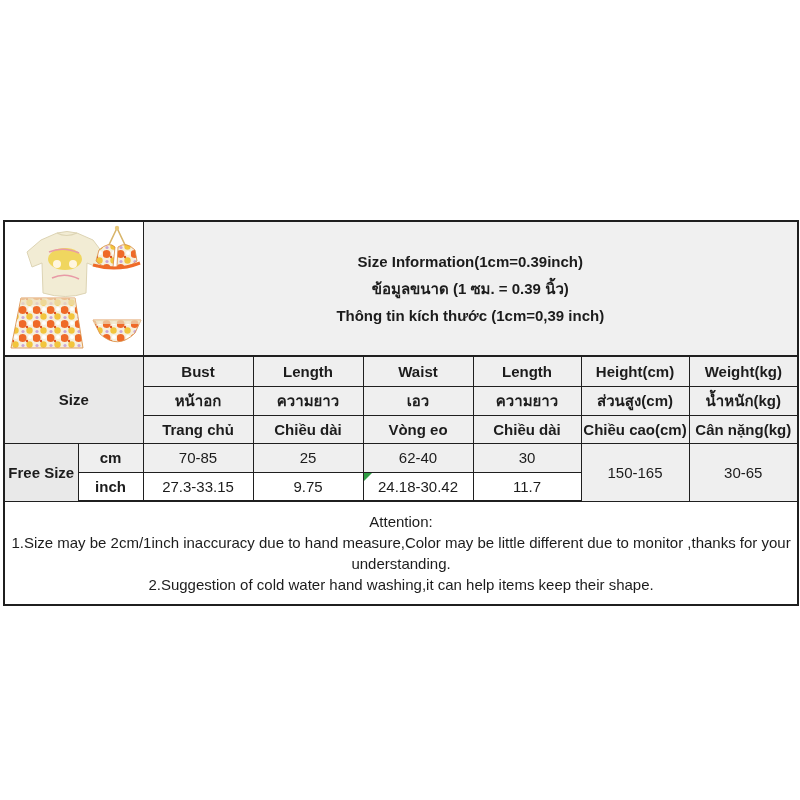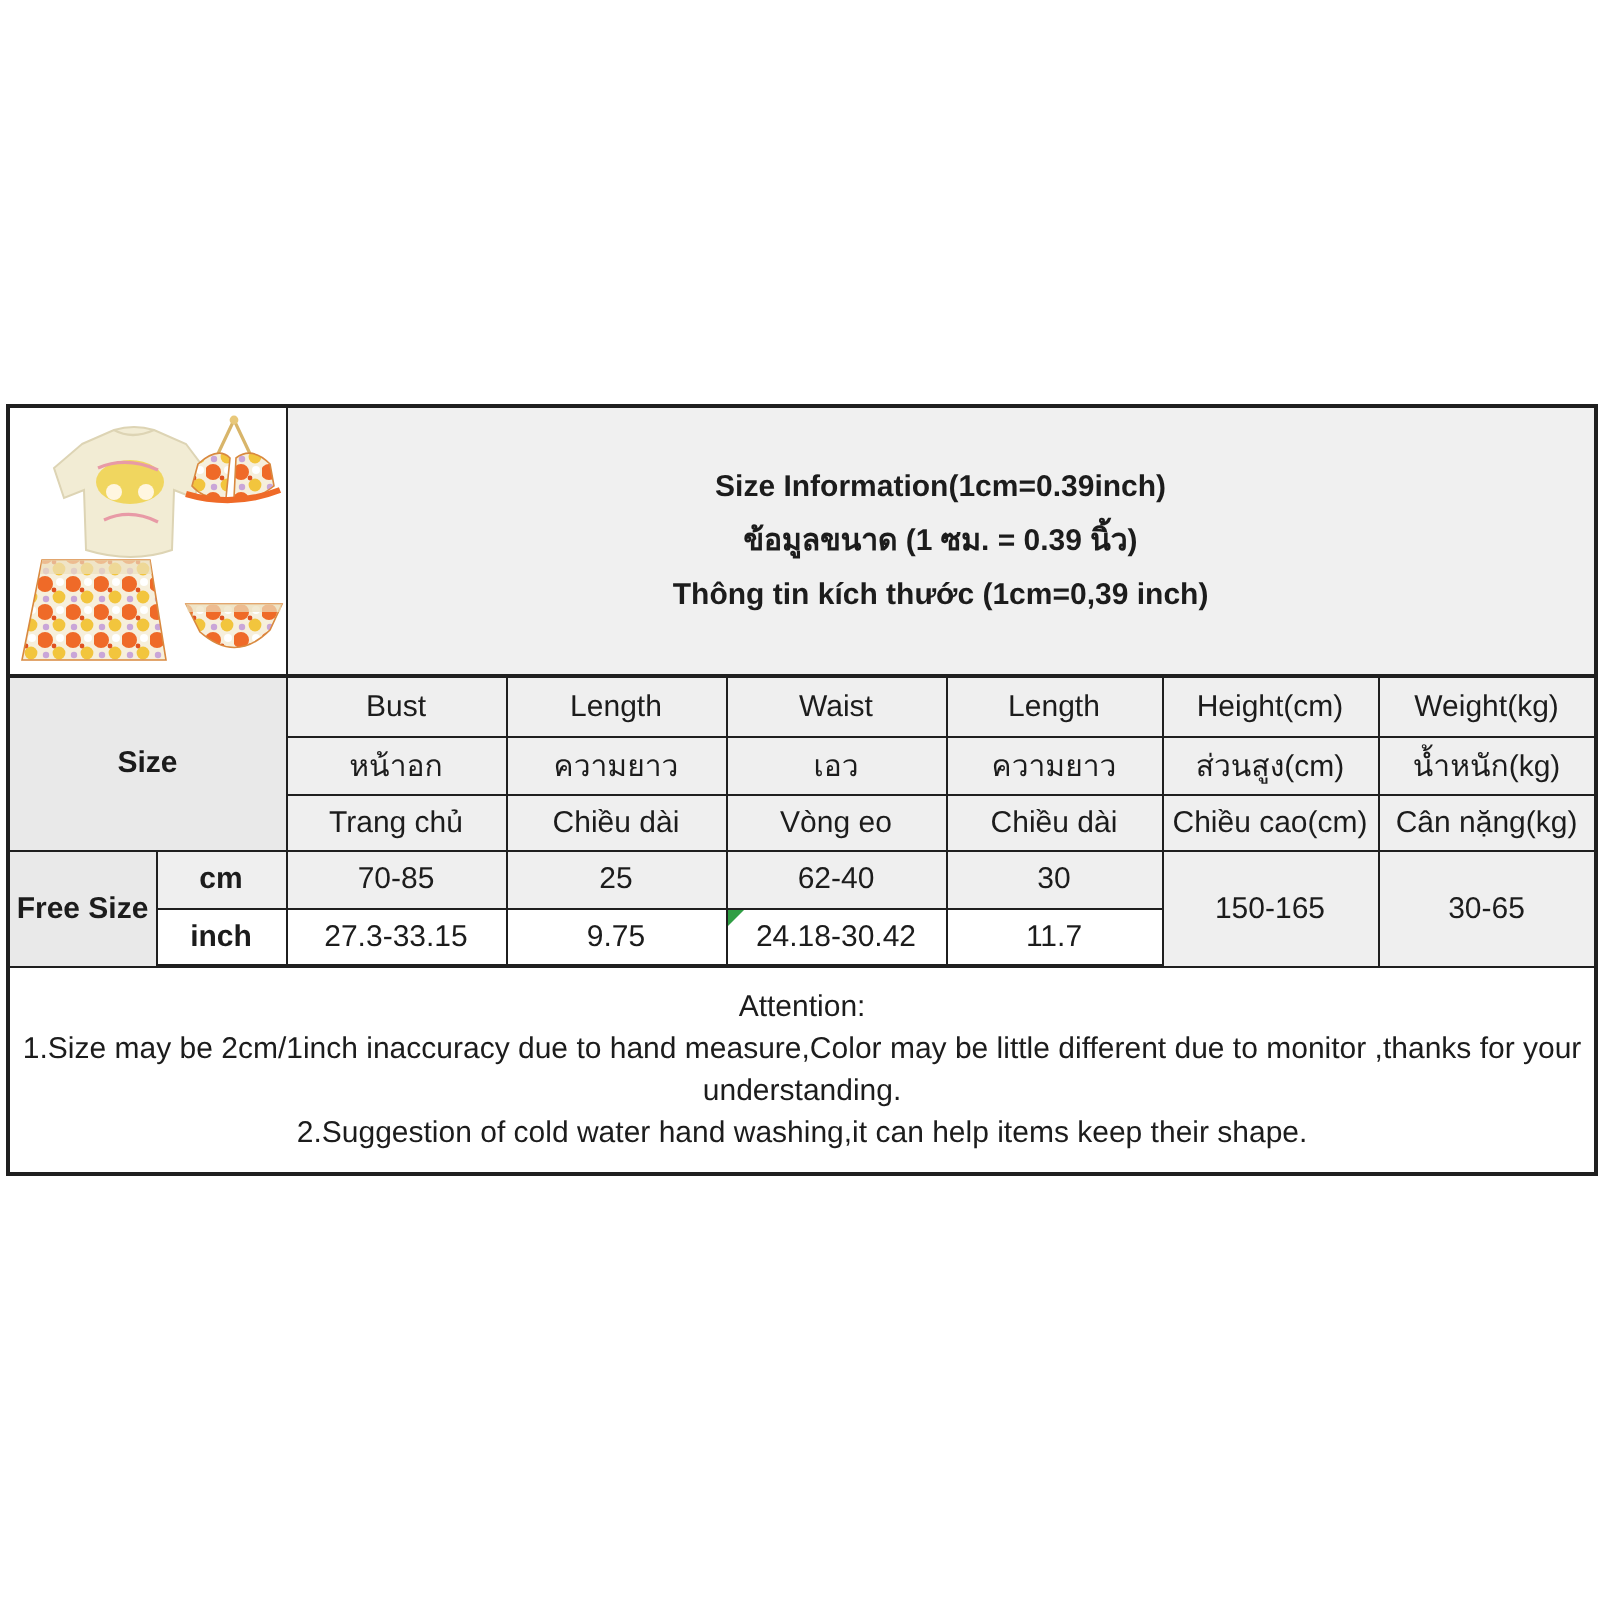--- a/index.html
+++ b/index.html
@@ -1,39 +1,39 @@
 <!DOCTYPE html>
 <html><head>
 <meta charset="utf-8">
 <style>
   html,body{margin:0;padding:0;}
   body{
     width:800px;height:800px;background:#ffffff;position:relative;
     font-family:"Liberation Sans","DejaVu Sans",sans-serif;color:#1c1c1c;
     -webkit-font-smoothing:antialiased;
   }
-  .sheet{position:absolute;left:3px;top:202px;width:646px;}
+  .sheet{position:absolute;left:3px;top:220px;width:646px;}
   table.size-chart{
     border-collapse:collapse;table-layout:fixed;width:794px;
   }
   table.size-chart td{
     border:1px solid #1f1f1f;text-align:center;vertical-align:middle;
     padding:0;overflow:hidden;font-size:15px;
   }
   table.size-chart{border:2px solid #1f1f1f;}
   tr.photo-row td{border-bottom-width:2px;}
   tr.row-inch td{border-bottom-width:2px;}
   .cell-gray{background:#efefef;}
   .cell-white{background:#ffffff;}
   .img-cell{vertical-align:middle;}
   .info-cell{
     font-weight:bold;font-size:17.5px;line-height:27px;background:#f0f0f0;
   }
   .size-label{font-weight:bold;font-size:28px;background:#e9e9e9;}
-  .hd{font-weight:normal;}
+  .hd{font-weight:bold;}
   .unit{font-weight:bold;}
   .freesize{font-weight:bold;background:#e9e9e9;}
   .data{font-weight:normal;}
   td.has-marker{position:relative;}
   .corner-marker{
     position:absolute;top:0;left:0;width:0;height:0;
     border-top:8px solid #2f9e44;border-right:8px solid transparent;
   }
   .attention-cell{
     text-align:left;vertical-align:top;background:#ffffff;

